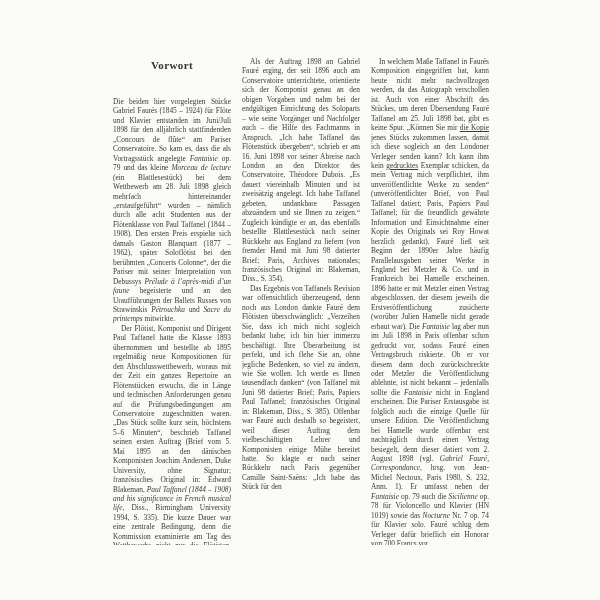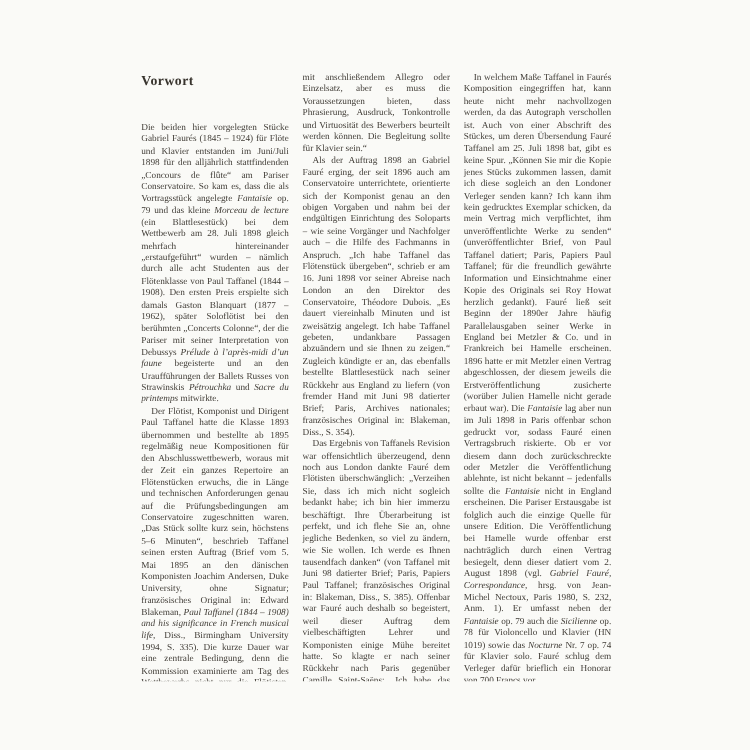--- a/index.html
+++ b/index.html
@@ -33,45 +33,44 @@
     -webkit-hyphens: auto;
     overflow-wrap: break-word;
   }
   .heading {
     font-size: 11px;
     font-weight: bold;
     letter-spacing: 0.4px;
     line-height: 13px;
     margin: 2px 0 0 0;
     color: #38342e;
-    text-align: left;
+    text-align: center;
   }
   .col-body.offset { margin-top: 25px; }
   .col p { margin: 0; padding: 0; }
   .col p.indent { text-indent: 8px; }
   .i { font-style: italic; }
-  .u { text-underline-offset: 1px; }
+  .u { text-decoration: underline; text-underline-offset: 1px; }
 </style>
 </head>
 <body>
 
 <div class="page">
   <div class="content">
 
     <div class="col">
       <h1 class="heading">Vorwort</h1>
       <div class="col-body offset">
           <p><span>Die beiden hier vorgelegten Stücke Gabriel Faurés (1845 – 1924) für Flöte und Klavier entstanden im Juni/Juli 1898 für den alljährlich stattfindenden „Concours de flûte“ am Pariser Conservatoire. So kam es, dass die als Vortragsstück angelegte </span><span class="i">Fantaisie</span><span> op. 79 und das kleine </span><span class="i">Morceau de lecture</span><span> (ein Blattlesestück) bei dem Wettbewerb am 28. Juli 1898 gleich mehrfach hintereinander „erstaufgeführt“ wurden – nämlich durch alle acht Studenten aus der Flötenklasse von Paul Taffanel (1844 – 1908). Den ersten Preis erspielte sich damals Gaston Blanquart (1877 – 1962), später Soloflötist bei den berühmten „Concerts Colonne“, der die Pariser mit seiner Interpretation von Debussys </span><span class="i">Prélude à l’après-midi d’un faune</span><span> begeisterte und an den Uraufführungen der Ballets Russes von Strawinskis </span><span class="i">Pétrouchka</span><span> und </span><span class="i">Sacre du printemps</span><span> mitwirkte.</span></p>
           <p class="indent"><span>Der Flötist, Komponist und Dirigent Paul Taffanel hatte die Klasse 1893 übernommen und bestellte ab 1895 regelmäßig neue Kompositionen für den Abschlusswettbewerb, woraus mit der Zeit ein ganzes Repertoire an Flötenstücken erwuchs, die in Länge und technischen Anforderungen genau auf die Prüfungsbedingungen am Conservatoire zugeschnitten waren. „Das Stück sollte kurz sein, höchstens 5–6 Minuten“, beschrieb Taffanel seinen ersten Auftrag (Brief vom 5. Mai 1895 an den dänischen Komponisten Joachim Andersen, Duke University, ohne Signatur; französisches Original in: Edward Blakeman, </span><span class="i">Paul Taffanel (1844 – 1908) and his significance in French musical life</span><span>, Diss., Birmingham University 1994, S. 335). Die kurze Dauer war eine zentrale Bedingung, denn die Kommission examinierte am Tag des Wettbewerbs nicht nur die Flötisten, sondern alle Bläserklassen – und bekam so bis zu einhundert Stücke an einem Nachmittag zu hören. „Die Form überlasse ich ganz Ihnen“, fuhr Taffanel fort, „ob Andante</span></p>
         </div>
     </div>
 
     <div class="col">
       <div class="col-body">
-          <p><span>mit anschließendem Allegro oder Einzelsatz, aber es muss die Voraussetzungen bieten, dass Phrasierung, Ausdruck, Tonkontrolle und Virtuosität des Bewerbers beurteilt werden können. Die Begleitung sollte für Klavier sein.“</span></p>
           <p class="indent"><span>Als der Auftrag 1898 an Gabriel Fauré erging, der seit 1896 auch am Conservatoire unterrichtete, orientierte sich der Komponist genau an den obigen Vorgaben und nahm bei der endgültigen Einrichtung des Soloparts – wie seine Vorgänger und Nachfolger auch – die Hilfe des Fachmanns in Anspruch. „Ich habe Taffanel das Flötenstück übergeben“, schrieb er am 16. Juni 1898 vor seiner Abreise nach London an den Direktor des Conservatoire, Théodore Dubois. „Es dauert viereinhalb Minuten und ist zweisätzig angelegt. Ich habe Taffanel gebeten, undankbare Passagen abzuändern und sie Ihnen zu zeigen.“ Zugleich kündigte er an, das ebenfalls bestellte Blattlesestück nach seiner Rückkehr aus England zu liefern (von fremder Hand mit Juni 98 datierter Brief; Paris, Archives nationales; französisches Original in: Blakeman, Diss., S. 354).</span></p>
           <p class="indent"><span>Das Ergebnis von Taffanels Revision war offensichtlich überzeugend, denn noch aus London dankte Fauré dem Flötisten überschwänglich: „Verzeihen Sie, dass ich mich nicht sogleich bedankt habe; ich bin hier immerzu beschäftigt. Ihre Überarbeitung ist perfekt, und ich flehe Sie an, ohne jegliche Bedenken, so viel zu ändern, wie Sie wollen. Ich werde es Ihnen tausendfach danken“ (von Taffanel mit Juni 98 datierter Brief; Paris, Papiers Paul Taffanel; französisches Original in: Blakeman, Diss., S. 385). Offenbar war Fauré auch deshalb so begeistert, weil dieser Auftrag dem vielbeschäftigten Lehrer und Komponisten einige Mühe bereitet hatte. So klagte er nach seiner Rückkehr nach Paris gegenüber Camille Saint-Saëns: „Ich habe das Stück für den </span></p>
         </div>
     </div>
 
     <div class="col">
       <div class="col-body">
           <p class="indent"><span>In welchem Maße Taffanel in Faurés Komposition eingegriffen hat, kann heute nicht mehr nachvollzogen werden, da das Autograph verschollen ist. Auch von einer Abschrift des Stückes, um deren Übersendung Fauré Taffanel am 25. Juli 1898 bat, gibt es keine Spur. „Können Sie mir </span><span class="u">die Kopie</span><span> jenes Stücks zukommen lassen, damit ich diese sogleich an den Londoner Verleger senden kann? Ich kann ihm kein </span><span class="u">gedrucktes</span><span> Exemplar schicken, da mein Vertrag mich verpflichtet, ihm unveröffentlichte Werke zu senden“ (unveröffentlichter Brief, von Paul Taffanel datiert; Paris, Papiers Paul Taffanel; für die freundlich gewährte Information und Einsichtnahme einer Kopie des Originals sei Roy Howat herzlich gedankt). Fauré ließ seit Beginn der 1890er Jahre häufig Parallelausgaben seiner Werke in England bei Metzler &amp; Co. und in Frankreich bei Hamelle erscheinen. 1896 hatte er mit Metzler einen Vertrag abgeschlossen, der diesem jeweils die Erstveröffentlichung zusicherte (worüber Julien Hamelle nicht gerade erbaut war). Die </span><span class="i">Fantaisie</span><span> lag aber nun im Juli 1898 in Paris offenbar schon gedruckt vor, sodass Fauré einen Vertragsbruch riskierte. Ob er vor diesem dann doch zurückschreckte oder Metzler die Veröffentlichung ablehnte, ist nicht bekannt – jedenfalls sollte die </span><span class="i">Fantaisie</span><span> nicht in England erscheinen. Die Pariser Erstausgabe ist folglich auch die einzige Quelle für unsere Edition. Die Veröffentlichung bei Hamelle wurde offenbar erst nachträglich durch einen Vertrag besiegelt, denn dieser datiert vom 2. August 1898 (vgl. </span><span class="i">Gabriel Fauré, Correspondance</span><span>, hrsg. von Jean-Michel Nectoux, Paris 1980, S. 232, Anm. 1). Er umfasst neben der </span><span class="i">Fantaisie</span><span> op. 79 auch die </span><span class="i">Sicilienne</span><span> op. 78 für Violoncello und Klavier (HN 1019) sowie das </span><span class="i">Nocturne</span><span> Nr. 7 op. 74 für Klavier solo. Fauré schlug dem Verleger dafür brieflich ein Honorar von 700 Francs vor.</span></p>
         </div>
     </div>

